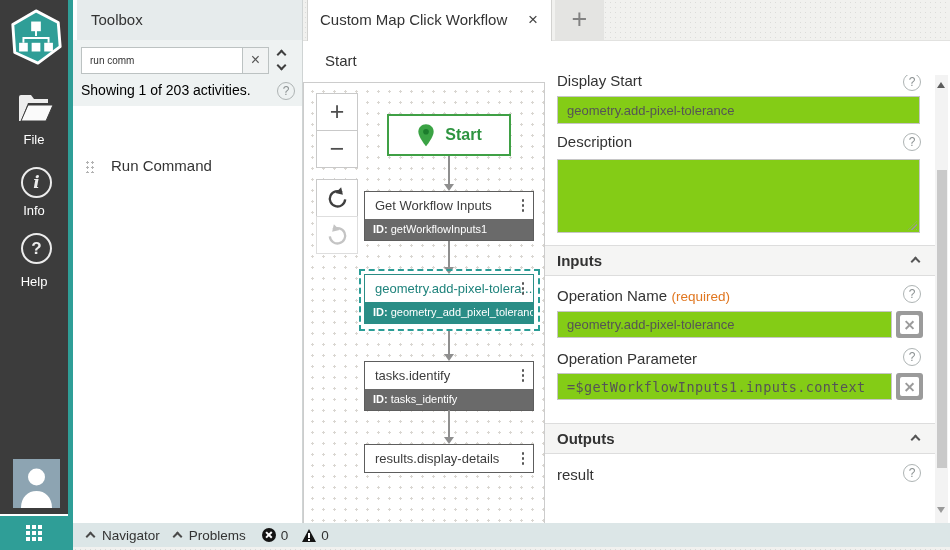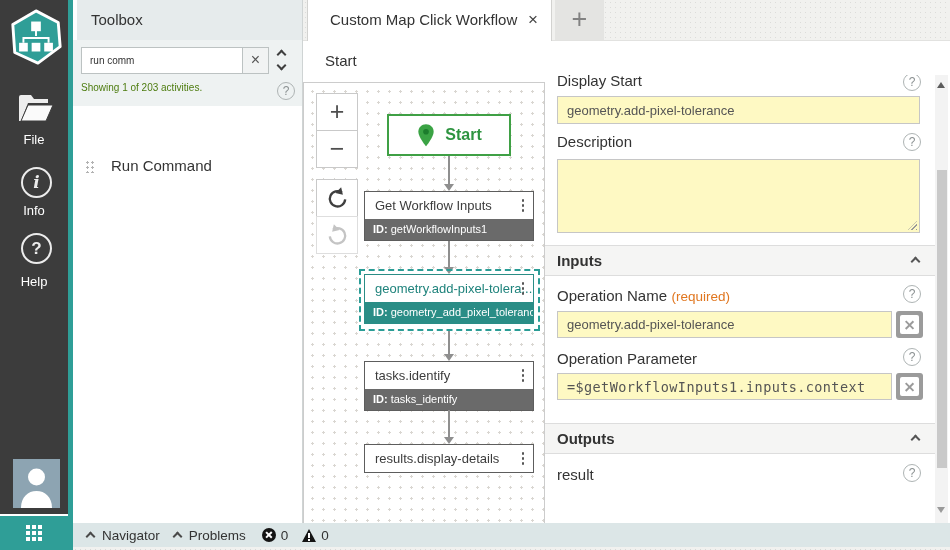--- a/index.html
+++ b/index.html
@@ -26,42 +26,42 @@
   .tb-title { left:14px; top:0; line-height:40px; font-size:15px; color:#333; }
   .tb-search-area { left:0; top:40px; width:230px; height:66px; background:#eef2f2; }
   .tb-input { left:8px; top:7px; width:162px; height:27px; border:1px solid #bcc2c2; background:#fff;
               font-size:10px; padding:0 8px; color:#333; font-family:"Liberation Sans",sans-serif; }
   .tb-clear { left:169px; top:7px; width:27px; height:27px; background:#f1f3f3; border:1px solid #bcc2c2;
               font-size:16px; color:#555; text-align:center; line-height:24px; cursor:pointer; }
   .tb-chevs { left:203px; top:10px; width:14px; height:22px; }
   .chev { display:inline-block; width:7px; height:7px; border-left:2px solid #3f3f3f; border-top:2px solid #3f3f3f; }
   .chev.up { transform:rotate(45deg); }
   .chev.down { transform:rotate(225deg); }
-  .tb-results { left:8px; top:42px; font-size:10px; color:#4d7c0f; }
+  .tb-results { left:8px; top:42px; font-size:14px; color:#000000; }
   .qicon { width:18px; height:18px; border:1px solid #aeb4b4; border-radius:50%; color:#8b9192;
            font-size:12px; text-align:center; line-height:16px; background:transparent; }
   .tb-q { left:204px; top:42px; }
   .tb-section { left:0; top:106px; width:230px; height:31px; background:#e9eded;
                 border-top:1px solid #d9dede; border-bottom:1px solid #d9dede; }
   .tb-section-label { left:14px; top:0; line-height:29px; font-size:15px; font-weight:bold; color:#333; }
   .tb-section-chev { right:14px; top:12px; }
   .tb-item { left:0; top:150px; width:230px; height:32px; background:#fff; }
   .drag-handle { left:12px; top:10px; width:9px; height:13px;
                  background-image:radial-gradient(#b2b2b2 1.1px, transparent 1.2px);
                  background-size:5px 5px; }
   .tb-item-label { left:38px; top:0; line-height:32px; font-size:15px; color:#333; }
   .toolbox-border { left:302px; top:0; width:1px; height:523px; background:#cfd4d4; }
 
   
   .tabbar { left:303px; top:0; width:647px; height:41px; background:#f1f1ef;
             background-image:radial-gradient(#dcdcda 0.8px, transparent 1px); background-size:5px 5px;
             border-bottom:1px solid #e2e2e0; }
   .tab-active { left:4px; top:0; width:245px; height:41px; background:#fff;
                 border-left:1px solid #d2d2d0; border-right:1px solid #d2d2d0; }
-  .tab-label { left:22px; top:0; line-height:40px; font-size:15px; color:#333; white-space:nowrap;text-align:center; }
+  .tab-label { left:12px; top:0; line-height:40px; font-size:15px; color:#333; white-space:nowrap;text-align:center; }
   .tab-close { right:13px; top:10px; font-size:17px; color:#444; cursor:pointer; line-height:20px; }
   .tab-new { left:252px; top:0; width:49px; height:40px; background:#e4e4e2; text-align:center;
              font-size:27px; font-weight:300; color:#828282; line-height:38px; cursor:pointer; }
 
   
   .toolbar { left:303px; top:41px; width:647px; height:41px; background:#fff; }
   .crumb { left:22px; top:0; line-height:40px; font-size:15px; color:#333; }
 
   
   .canvas { left:303px; top:82px; width:242px; height:441px; background:#fff;
@@ -92,21 +92,21 @@
 
   .arrow { width:2px; background:#8f8f8f; left:144px; }
   .arrow::after { content:""; position:absolute; bottom:-7px; left:-4px;
                   border-left:5px solid transparent; border-right:5px solid transparent;
                   border-top:7px solid #8f8f8f; }
 
   
   .panel { left:545px; top:75px; width:390px; height:448px; background:#fff; overflow:hidden; }
   .flabel { font-size:15px; color:#333; }
   .freq { font-size:13.5px; color:#e0761f; }
-  .tinput { border:1px solid #c6c6c6; background:#fef9c3; font-size:13px; color:#555; padding:0 9px;
+  .tinput { border:1px solid #c6c6c6; background:#84cc16; font-size:13px; color:#555; padding:0 9px;
             font-family:"Liberation Sans",sans-serif; }
   .tinput.mono { font-family:"DejaVu Sans Mono", monospace; font-size:13.5px; letter-spacing:0.4px; color:#555; }
   .sect { left:0; width:390px; height:31px; background:#f5f5f4;
           border-top:1px solid #ddd; border-bottom:1px solid #ddd; }
   .sect-label { left:12px; top:0; line-height:29px; font-size:15px; font-weight:bold; color:#333; }
   .sect-chev { right:16px; top:12px; border-color:#555; }
   .expr-btn { width:27px; height:27px; background:#9b9b9b; border:none; border-radius:3px;
               position:absolute; cursor:pointer; }
   .expr-inner { position:absolute; left:4px; top:4px; width:19px; height:19px; background:#fff; border-radius:2px; }
   .xmark { position:absolute; left:4px; top:8.5px; width:11px; height:2.2px; background:#9b9b9b; }

